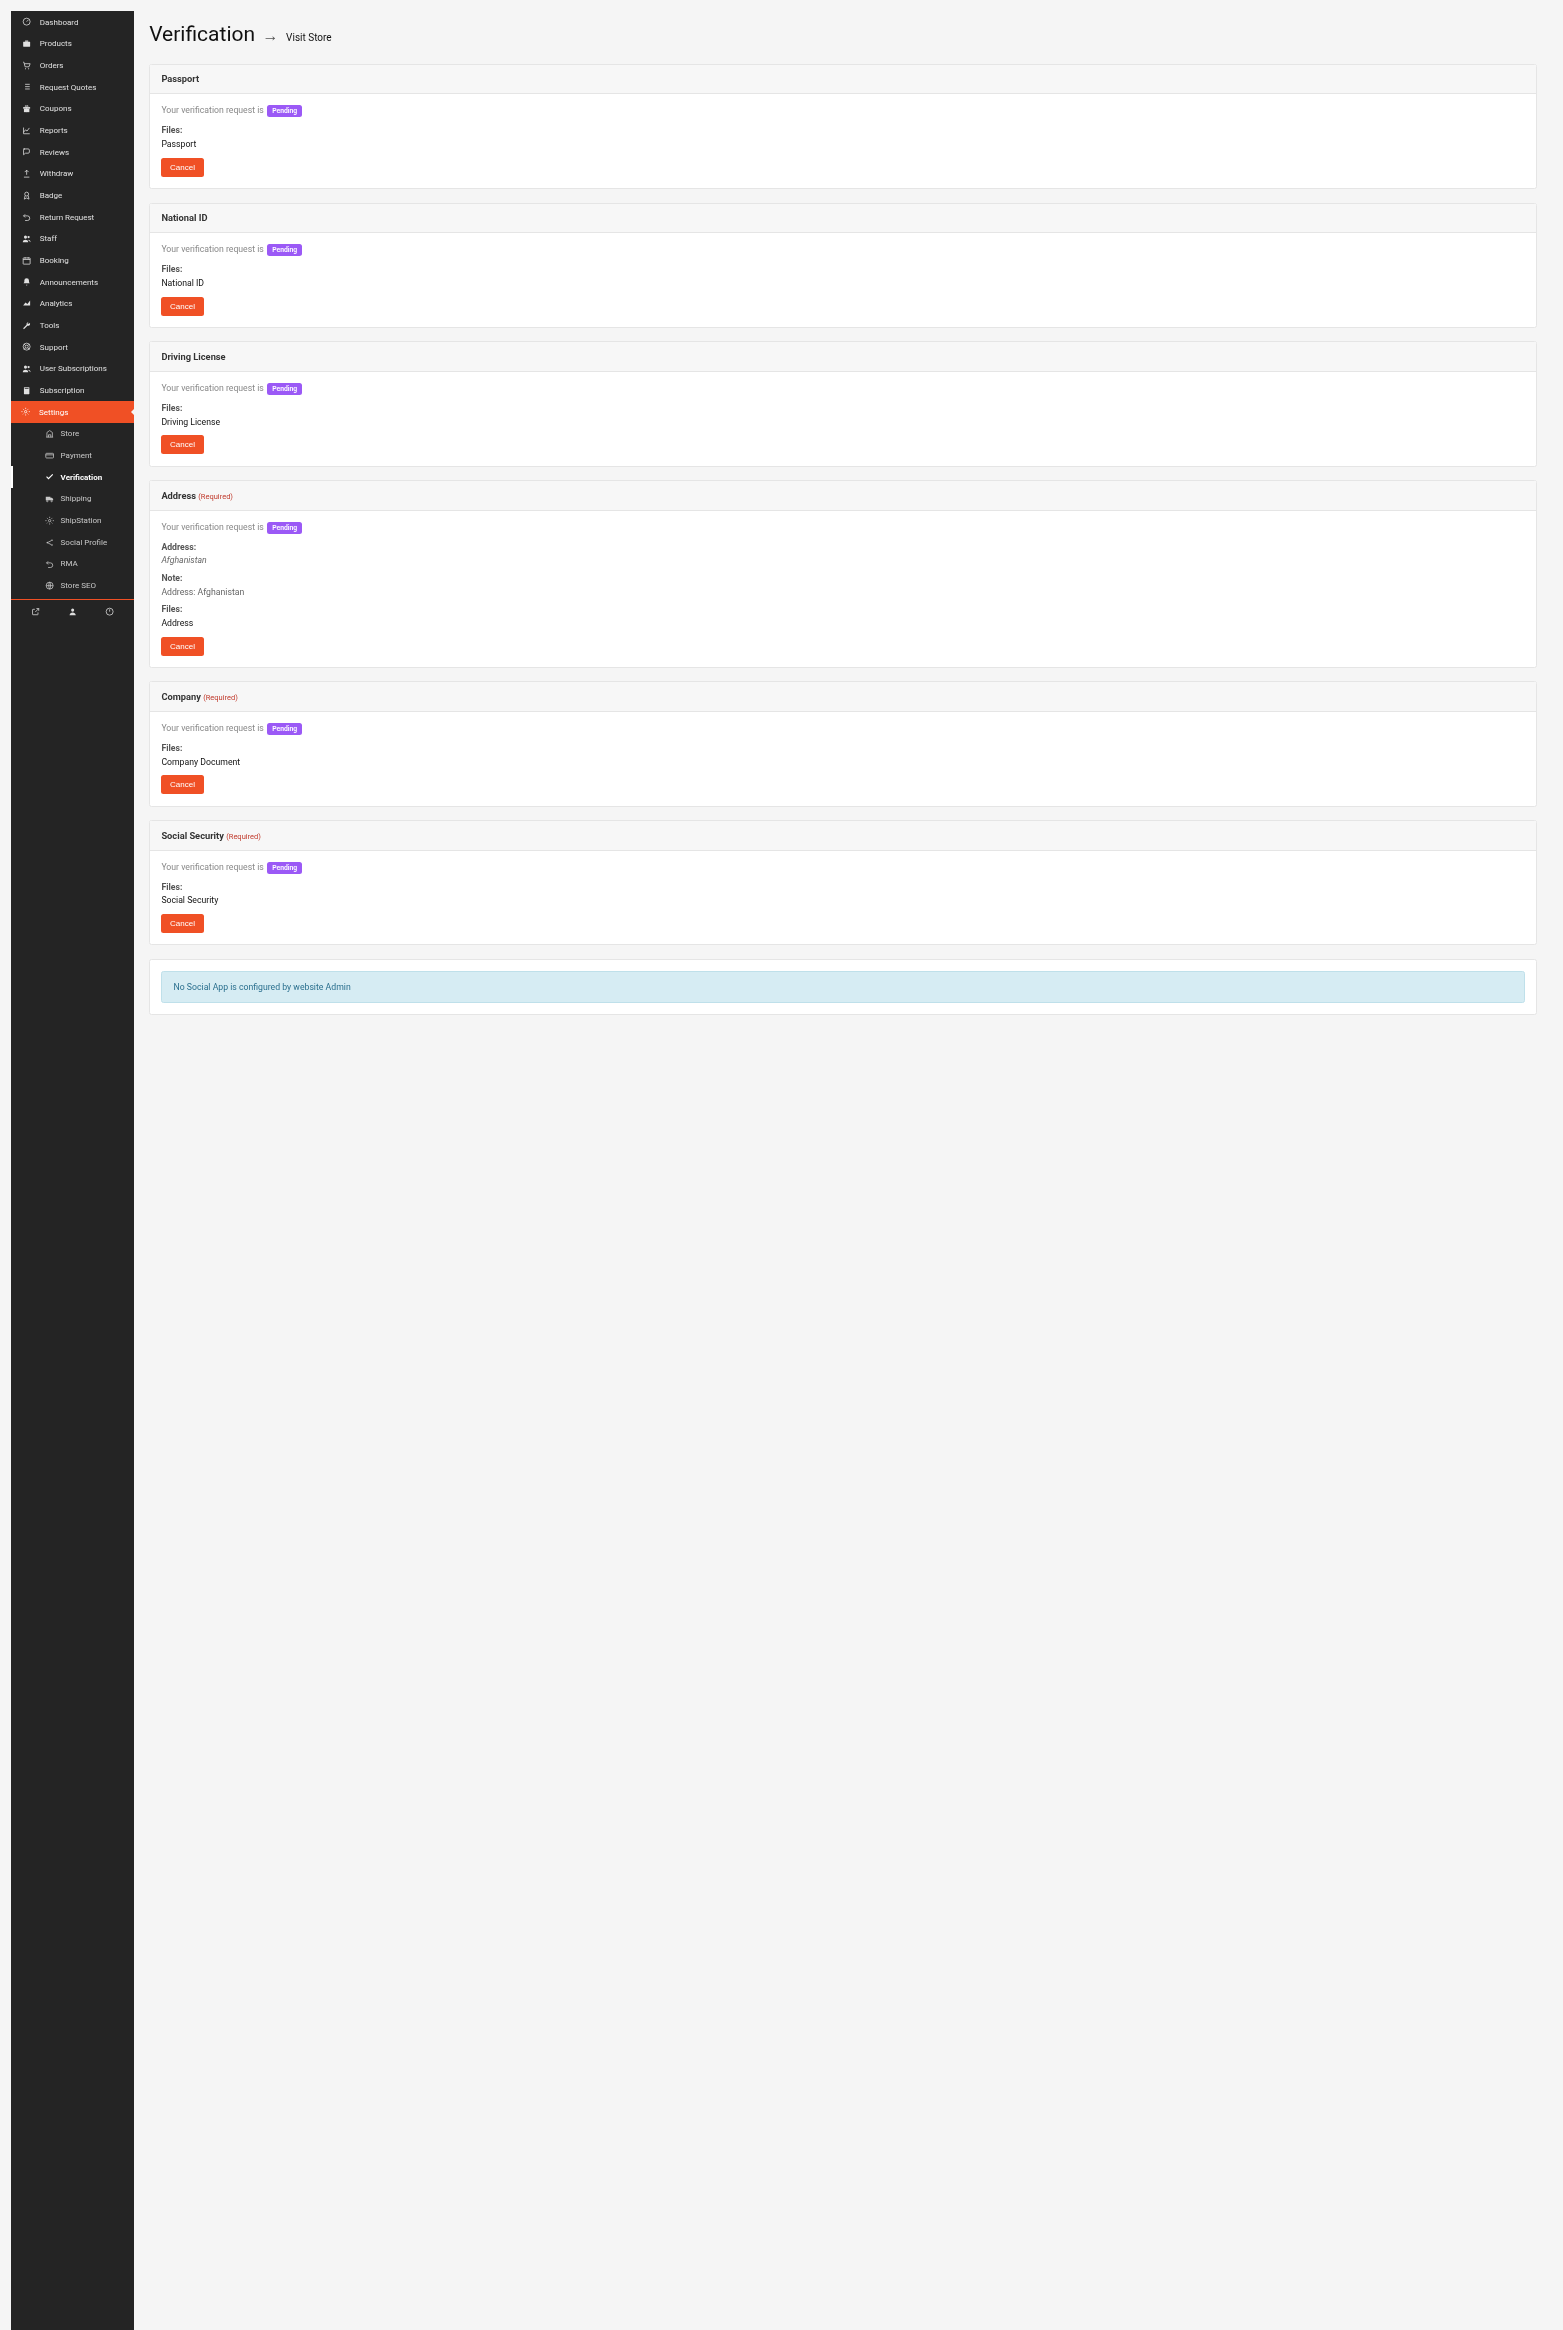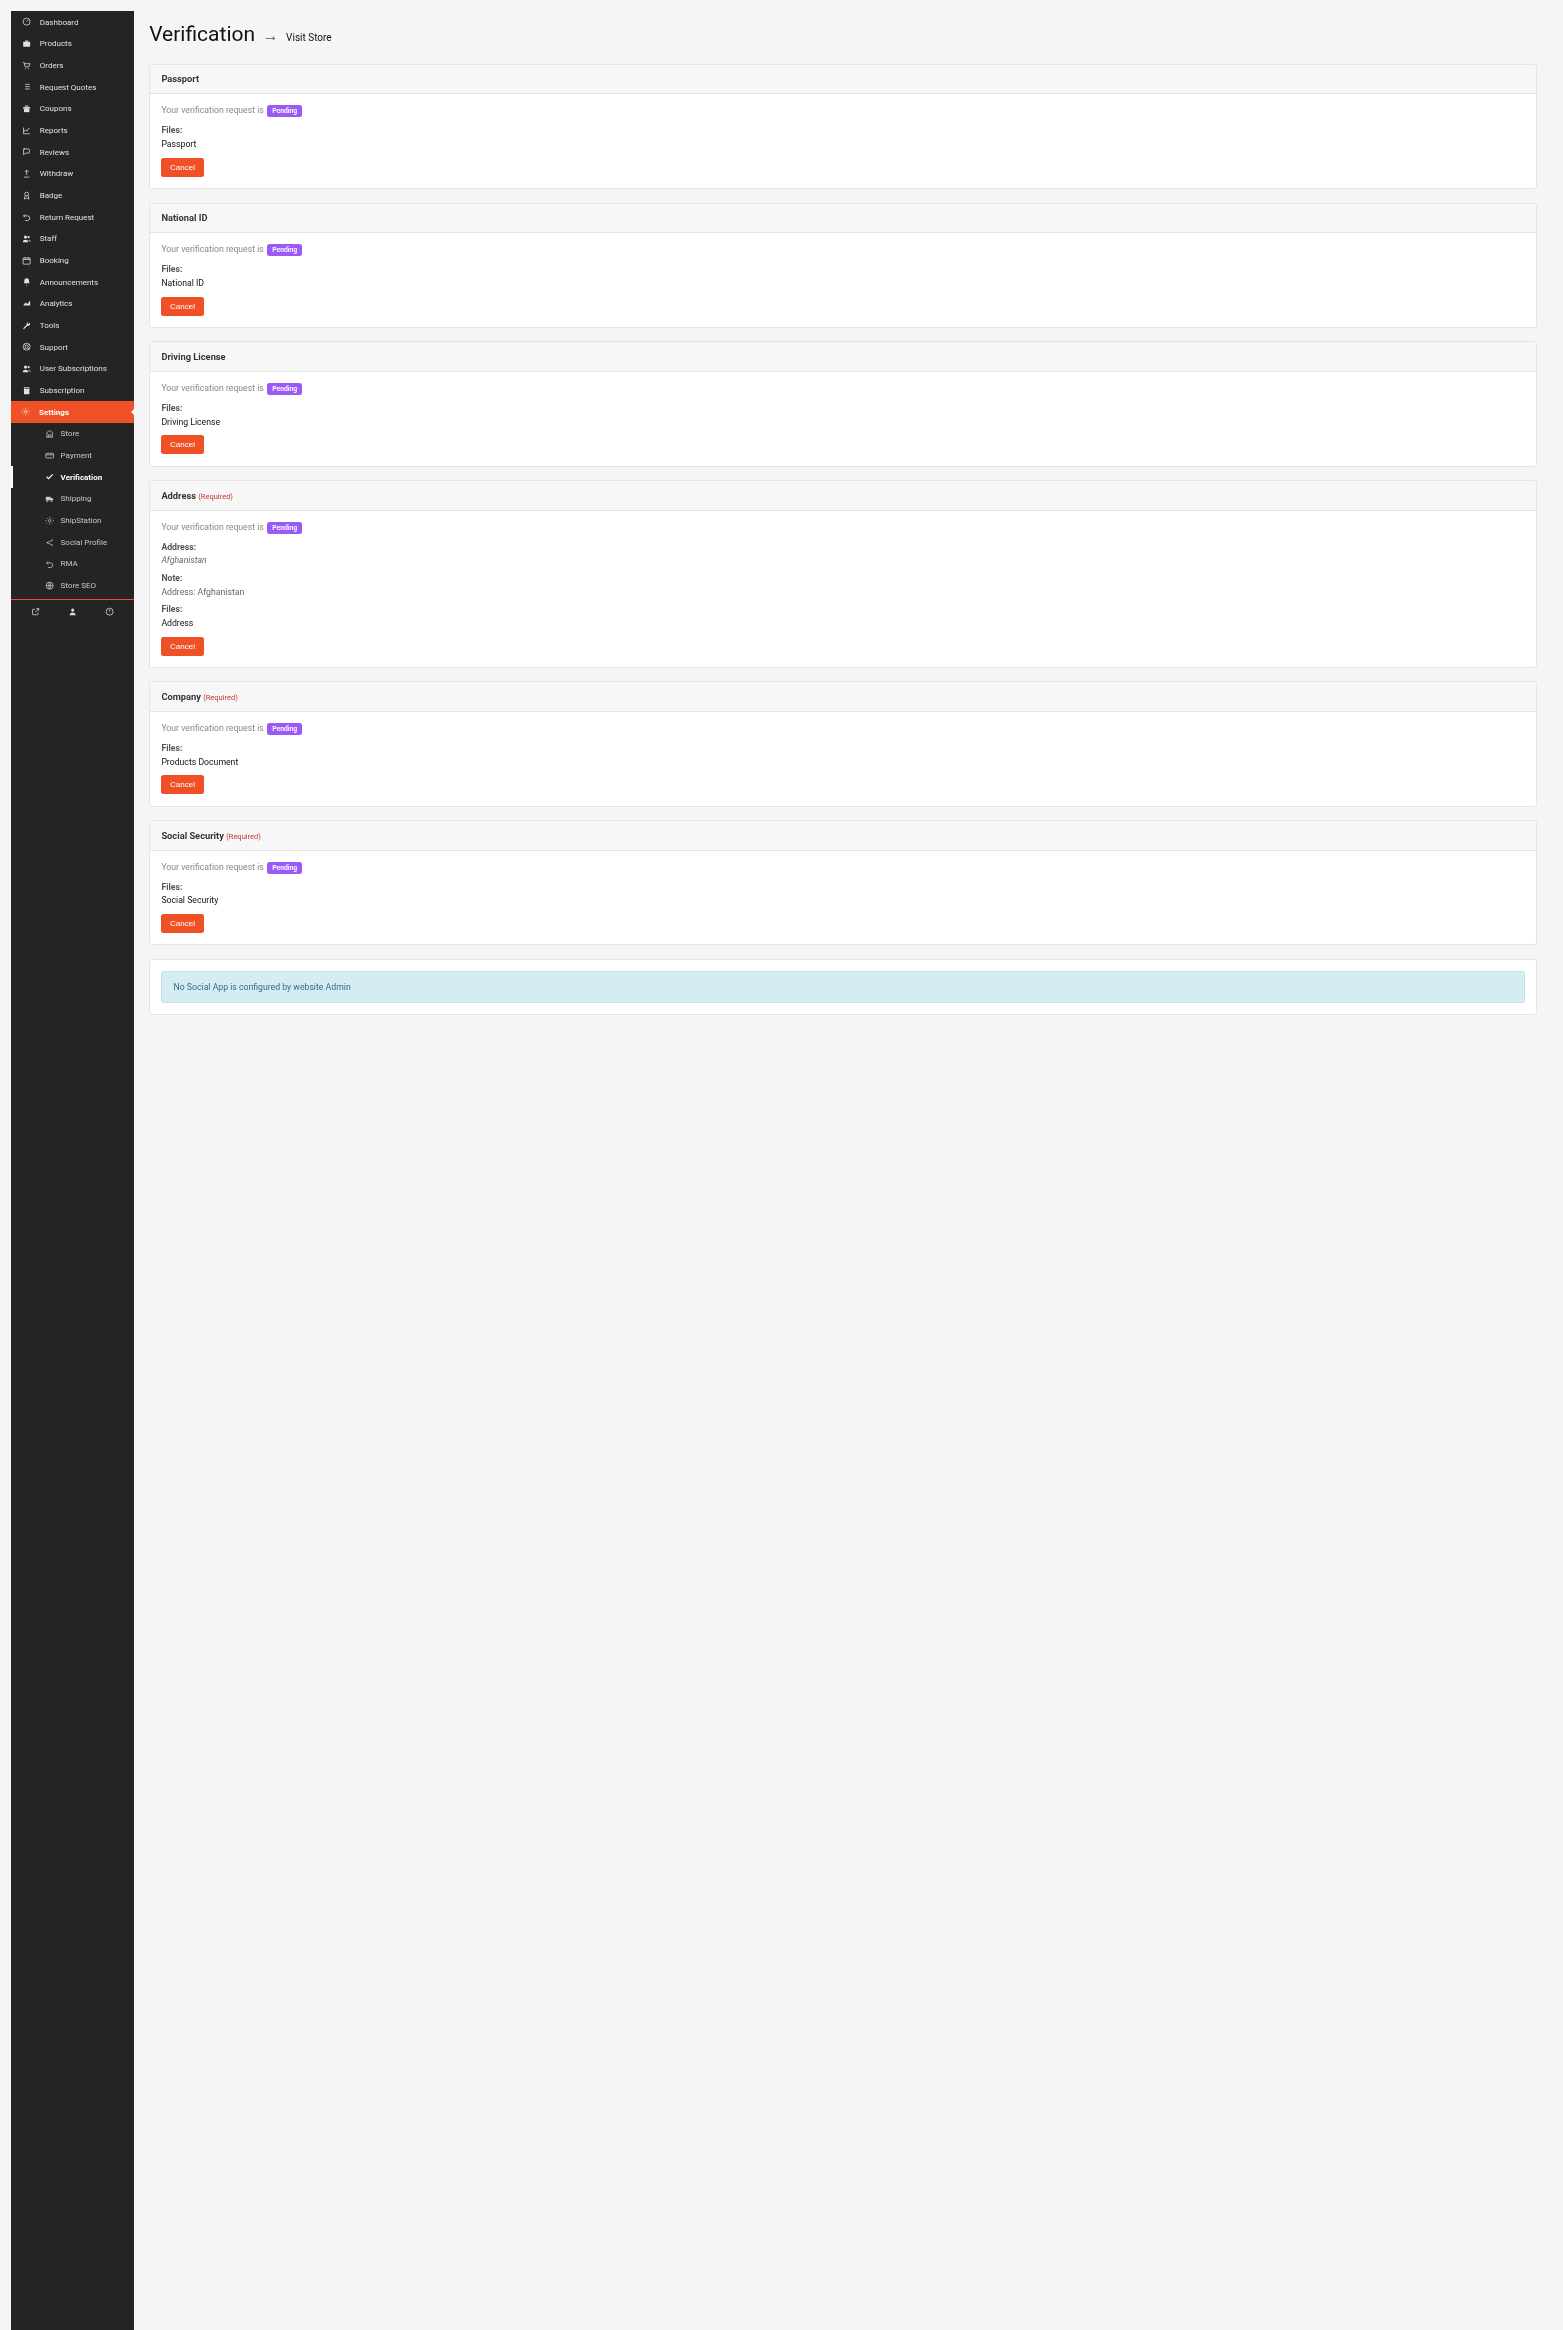--- a/index.html
+++ b/index.html
@@ -26,21 +26,21 @@
     display: flex;
     align-items: flex-end;
     padding: 6.2px 8.7px;
     cursor: pointer;
     font-size: 8px;
     color: #e0e0e0;
   }
   .sidebar li.active {
     background: #f05025;
     color: #fff;
-    font-weight: 700;
+    font-weight: 400;
     position: relative;
     padding-left: 8px;
   }
   .sidebar li.active::after{
     content:"";
     position:absolute;
     right:0;
     top:50%;
     transform:translateY(-50%);
     width:0;height:0;
@@ -548,21 +548,21 @@
         <div class="card">
           <div class="card-header"><span>Driving License</span></div>
           <div class="card-body"><div class="status-line"><span>Your verification request is </span><span class="pill">Pending</span></div><div class="sublabel">Files:</div><div class="file-name">Driving License</div><button class="btn-cancel">Cancel</button></div>
         </div>
         <div class="card">
           <div class="card-header"><span>Address</span> <span class="req">(Required)</span></div>
           <div class="card-body"><div class="status-line"><span>Your verification request is </span><span class="pill">Pending</span></div><div class="sublabel">Address:</div><div class="addr-val">Afghanistan</div><div class="sublabel">Note:</div><div class="note-val">Address: Afghanistan</div><div class="sublabel">Files:</div><div class="file-name">Address</div><button class="btn-cancel">Cancel</button></div>
         </div>
         <div class="card">
           <div class="card-header"><span>Company</span> <span class="req">(Required)</span></div>
-          <div class="card-body"><div class="status-line"><span>Your verification request is </span><span class="pill">Pending</span></div><div class="sublabel">Files:</div><div class="file-name">Products Document</div><button class="btn-cancel">Cancel</button></div>
+          <div class="card-body"><div class="status-line"><span>Your verification request is </span><span class="pill">Pending</span></div><div class="sublabel">Files:</div><div class="file-name">Company Document</div><button class="btn-cancel">Cancel</button></div>
         </div>
         <div class="card">
           <div class="card-header"><span>Social Security</span> <span class="req">(Required)</span></div>
           <div class="card-body"><div class="status-line"><span>Your verification request is </span><span class="pill">Pending</span></div><div class="sublabel">Files:</div><div class="file-name">Social Security</div><button class="btn-cancel">Cancel</button></div>
         </div>
       </div>
 
     <div class="card">
       <div class="card-body">
         <div class="info-box">No Social App is configured by website Admin</div>

